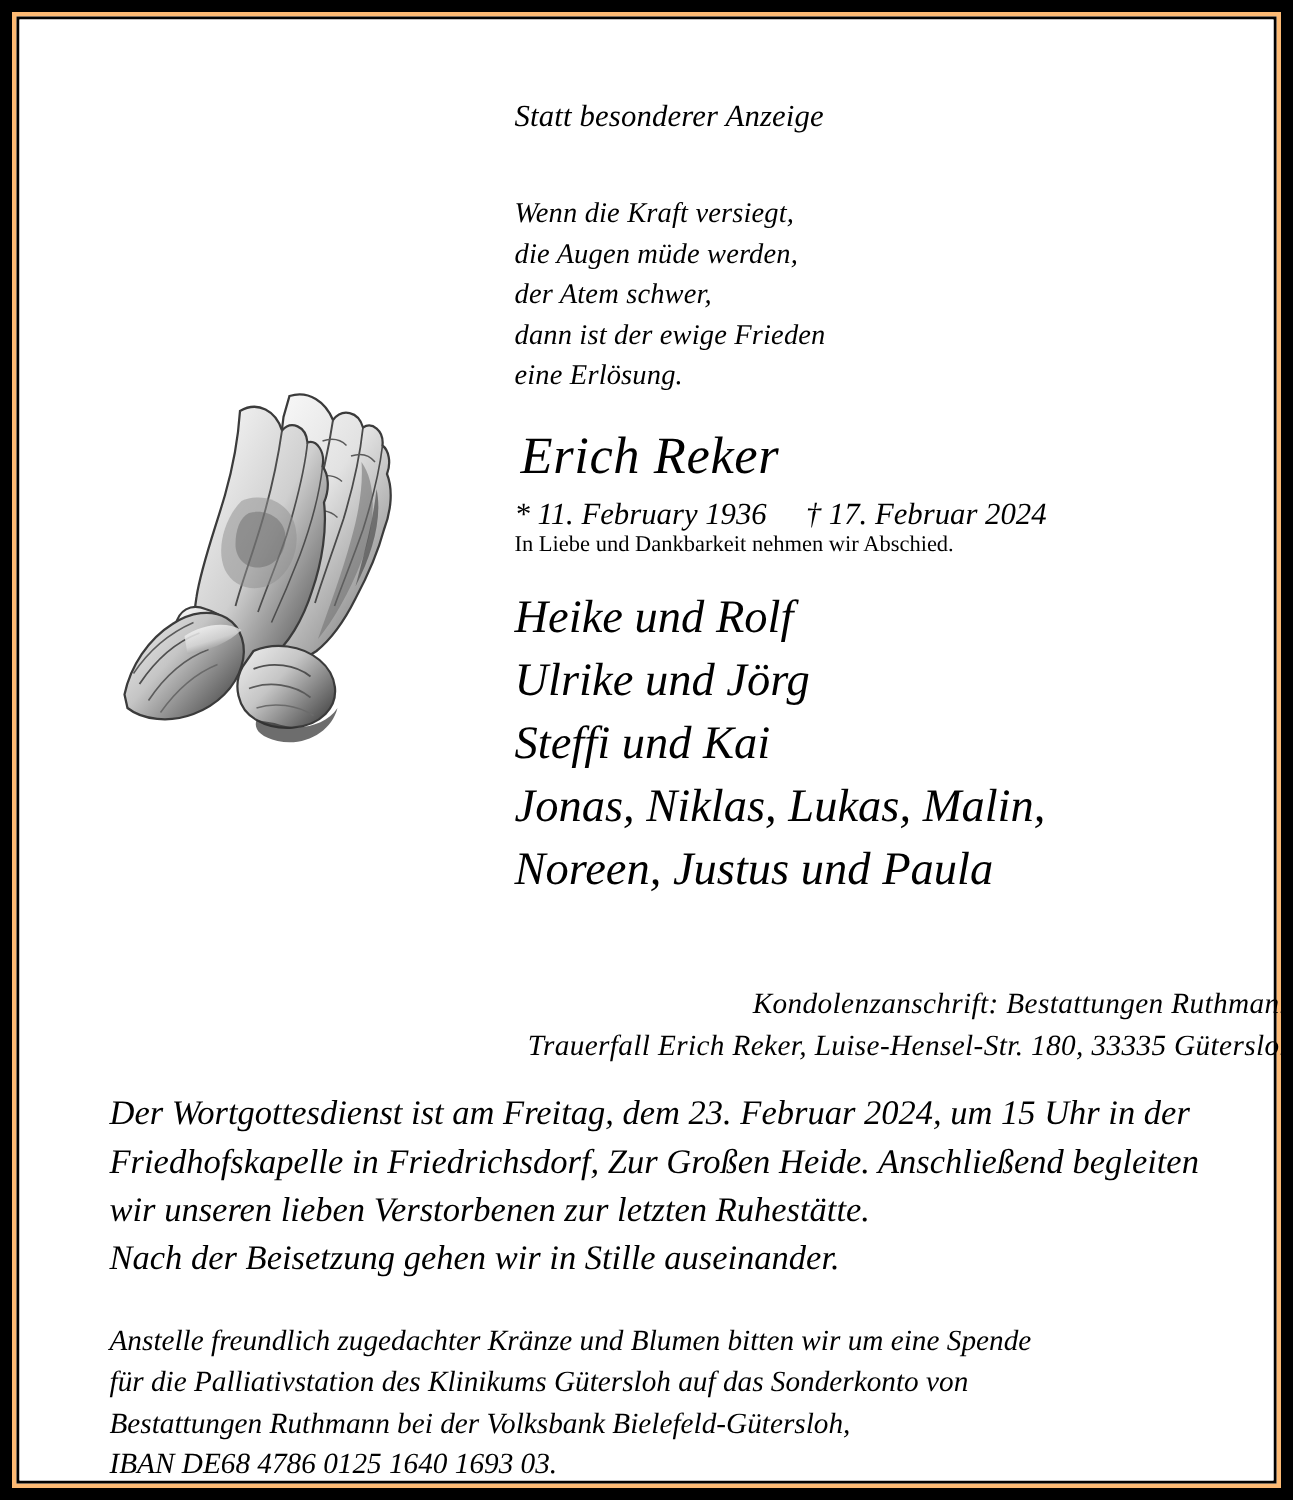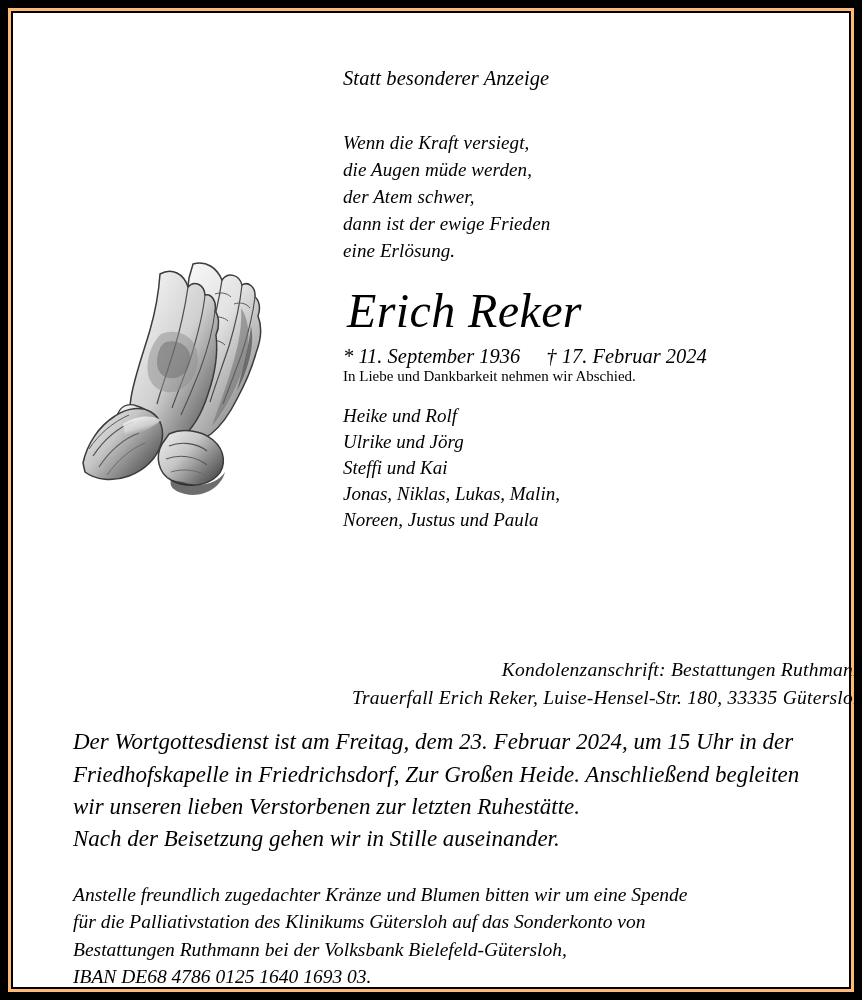--- a/index.html
+++ b/index.html
@@ -66,38 +66,38 @@
   #poem {
     margin-top: 37px;
     font-size: 19px;
     line-height: 1.43;
     letter-spacing: .1px;
   }
   #deceased-name {
     margin-top: 22px;
     margin-left: 4px;
     font-style: italic;
-    font-size: 48px;
+    font-size: 35px;
     line-height: 1.04;
     letter-spacing: .4px;
     white-space: nowrap;
   }
   #dates {
     margin-top: 9px;
     font-size: 20.5px;
     font-style: italic;
     white-space: nowrap;
   }
   #dates .sep { display: inline-block; width: 26px; }
   #farewell {
     font-size: 15px;
   }
   #survivors {
     margin-top: 18px;
-    font-size: 19px;
+    font-size: 31px;
     line-height: 1.36;
     font-style: italic;
     white-space: pre-line;
   }
 
   
   #hands {
     position: absolute;
     left: 52px;
     top: 243px;
@@ -232,21 +232,21 @@
 
           <div id="poem" class="it">Wenn die Kraft versiegt,
 die Augen müde werden,
 der Atem schwer,
 dann ist der ewige Frieden
 eine Erlösung.</div>
 
           <div id="deceased-name">Erich Reker</div>
 
           <div id="dates">
-            <span>* 11. September 1936</span><span class="sep"></span><span>† 17. Februar 2024</span>
+            <span>* 11. February 1936</span><span class="sep"></span><span>† 17. Februar 2024</span>
           </div>
 
           <div id="farewell">In Liebe und Dankbarkeit nehmen wir Abschied.</div>
 
           <div id="survivors" class="it">Heike und Rolf
 Ulrike und Jörg
 Steffi und Kai
 Jonas, Niklas, Lukas, Malin,
 Noreen, Justus und Paula</div>
         </div>

